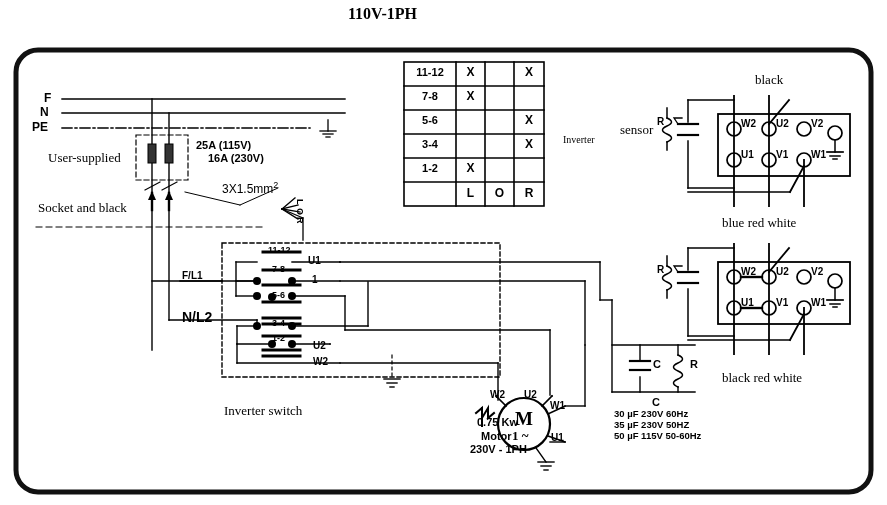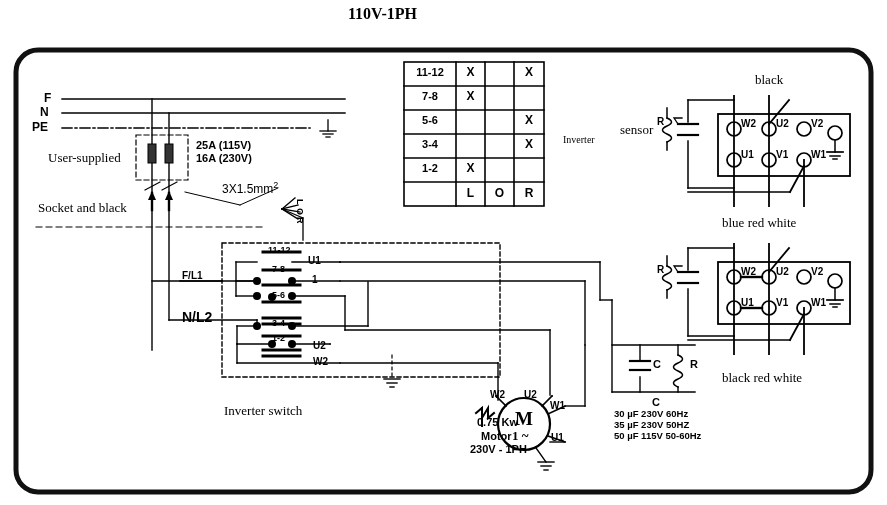--- a/index.html
+++ b/index.html
@@ -252,21 +252,21 @@
 
     </g>
   </svg>
 
   <div class="t sans b" style="left:44px;top:91px;font-size:12px;">F</div>
   <div class="t sans b" style="left:40px;top:105px;font-size:12px;">N</div>
   <div class="t sans b" style="left:32px;top:120px;font-size:12px;">PE</div>
 
   <div class="t serif" style="left:48px;top:150px;font-size:13px;">User-supplied</div>
   <div class="t sans b" style="left:196px;top:139px;font-size:11px;">25A (115V)</div>
-  <div class="t sans b" style="left:196px;top:152px;font-size:11px;">16A (230V)</div>
+  <div class="t sans b" style="left:208px;top:152px;font-size:11px;">16A (230V)</div>
   <div class="t serif" style="left:38px;top:200px;font-size:13px;">Socket and black</div>
 
   <div class="t sans" style="left:222px;top:180px;font-size:12px;text-align:center;">
     <span>3X1.5mm</span><sup style="font-size:9px;">2</sup>
   </div>
 
   <div class="t sans b" style="left:305px;top:199px;font-size:9px;transform:rotate(90deg);transform-origin:left top;">L</div>
   <div class="t sans b" style="left:305px;top:208px;font-size:9px;transform:rotate(90deg);transform-origin:left top;">O</div>
   <div class="t sans b" style="left:305px;top:217px;font-size:9px;transform:rotate(90deg);transform-origin:left top;">R</div>
 

